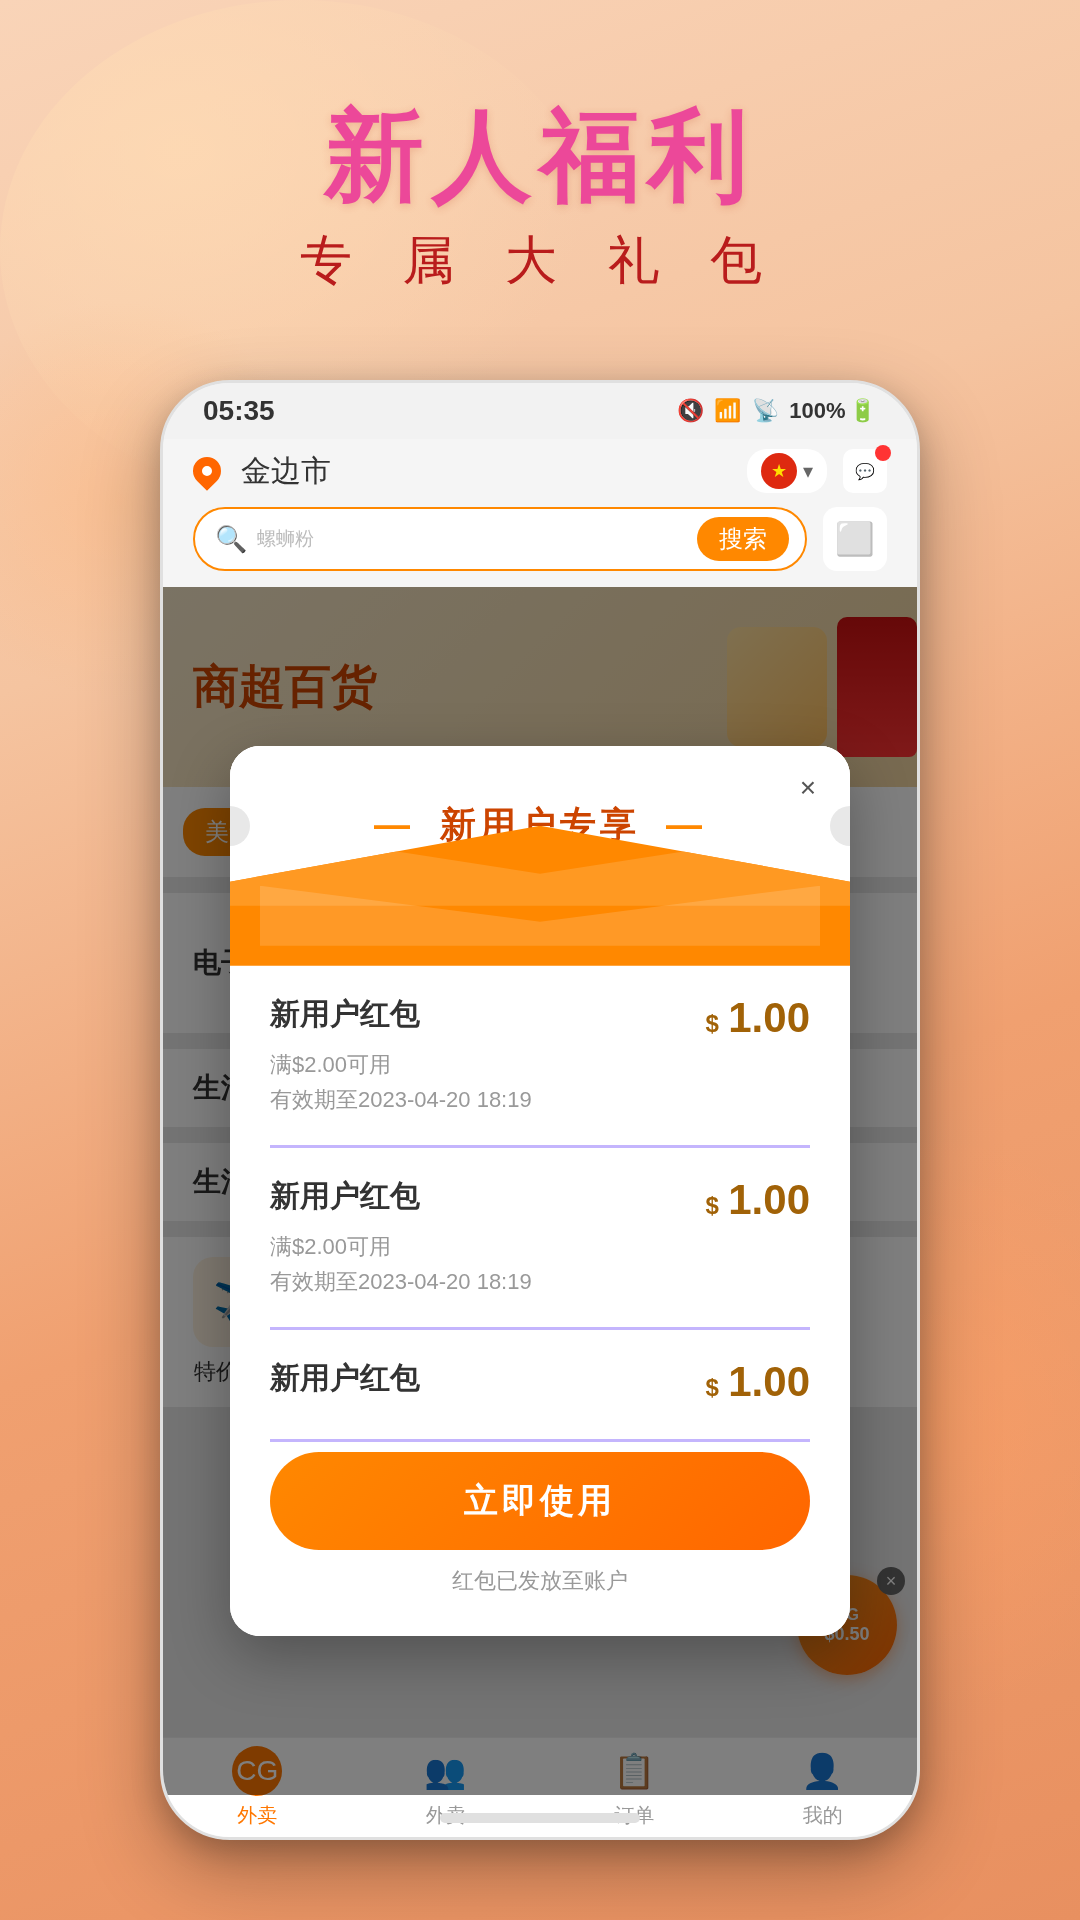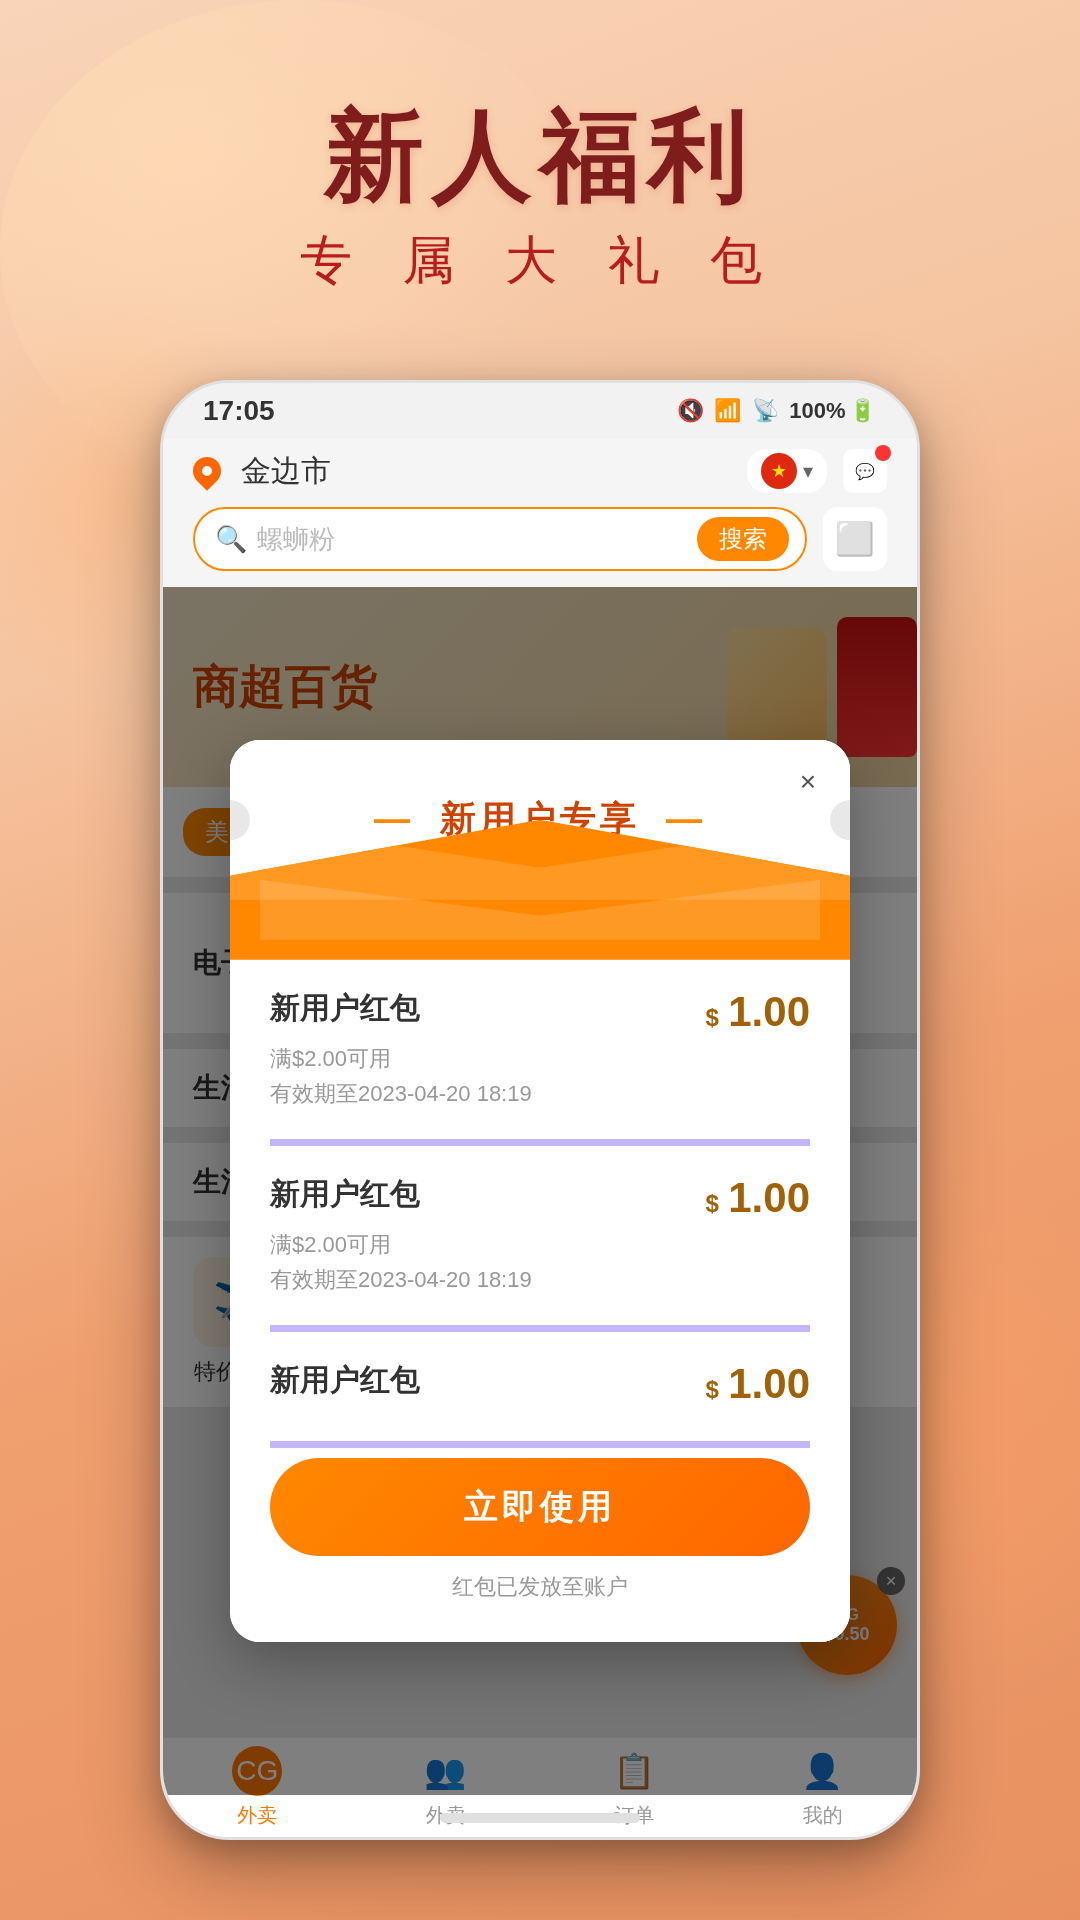--- a/index.html
+++ b/index.html
@@ -39,21 +39,21 @@
     
     .promo-section {
       position: relative;
       z-index: 10;
       text-align: center;
       padding-top: 100px;
     }
     .promo-title {
       font-size: 100px;
       font-weight: 800;
-      color: #7f1d1d;
+      color: #ec4899;
       letter-spacing: 8px;
       line-height: 1.1;
       text-shadow: 0 2px 8px rgba(192,56,26,0.2);
     }
     .promo-subtitle {
       font-size: 52px;
       font-weight: 500;
       color: #b91c1c;
       letter-spacing: 18px;
       margin-top: 16px;
@@ -201,21 +201,21 @@
       padding: 0 16px 0 20px;
       gap: 12px;
     }
     .search-icon-circle {
       width: 30px; height: 30px;
       color: #aaa;
       font-size: 26px;
     }
     .search-placeholder {
       flex: 1;
-      font-size: 26px;
+      font-size: 19px;
       color: #bbb;
     }
     .search-btn {
       background: #ff8800;
       color: white;
       border-radius: 24px;
       padding: 6px 22px;
       font-size: 24px;
       font-weight: 500;
     }
@@ -509,21 +509,21 @@
       clip-path: polygon(0 0, 50% 60%, 100% 0, 100% 100%, 0 100%);
     }
 
     
     .modal-body {
       background: white;
       padding: 0 40px 20px;
     }
     .coupon-item {
       padding: 28px 0;
-      border-bottom: 7px solid #c4b5fd;
+      border-bottom: 3px solid #c4b5fd;
       display: flex;
       align-items: flex-start;
       justify-content: space-between;
     }
     .coupon-item:last-of-type {
       border-bottom: none;
     }
     .coupon-info {
       flex: 1;
     }
@@ -630,21 +630,21 @@
 <div class="bg-blob3"></div>
 
 <div class="promo-section">
   <div class="promo-title">新人福利</div>
   <div class="promo-subtitle">专 属 大 礼 包</div>
 </div>
 
 <div class="phone-mockup">
 
   <div class="status-bar">
-    <span class="status-time">17:05</span>
+    <span class="status-time">05:35</span>
     <div class="status-icons">
       <span>🔇</span>
       <span>📶</span>
       <span>📡</span>
       <span class="battery-icon">
         <span>100%</span>
         <span>🔋</span>
       </span>
     </div>
   </div>

